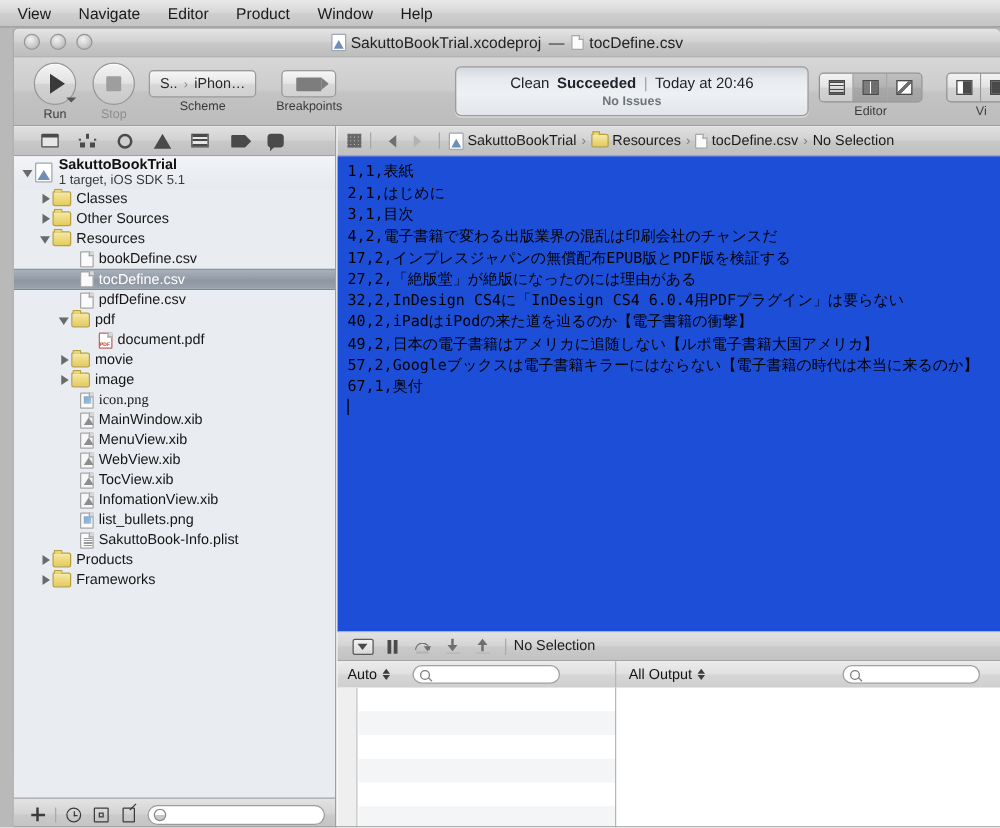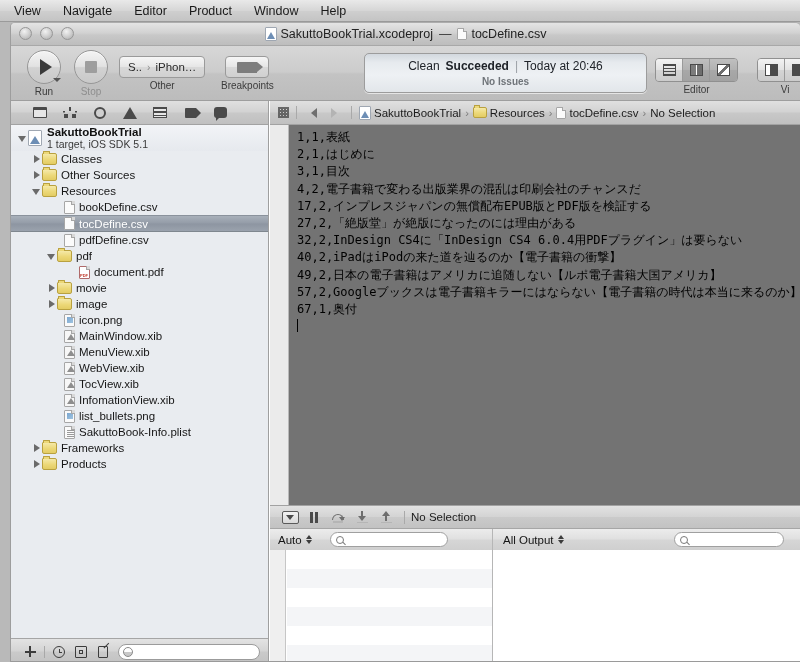--- a/index.html
+++ b/index.html
@@ -201,21 +201,21 @@
      border-left:4px solid transparent;border-right:4px solid transparent;border-bottom:7px solid #6d8eb5;}
   .cfold{width:14px;height:11px;border-radius:1px 2px 2px 2px;
      background:linear-gradient(to bottom,#f5e9a8 0%,#ecd878 55%,#e3cc63 100%);
      border:1px solid #b9a13f;box-sizing:border-box;position:relative;}
   .cfold:before{content:"";position:absolute;left:0;top:-3px;width:6px;height:3px;
      background:#ecd878;border:1px solid #b9a13f;border-bottom:none;box-sizing:border-box;}
   .cdoc{width:10px;height:12px;background:#fbfbfb;border:1px solid #a6a6a6;box-sizing:border-box;position:relative;border-radius:1px;}
   .cdoc:after{content:"";position:absolute;right:-1px;top:-1px;width:4px;height:4px;
      background:#d8d8d8;border-left:1px solid #a6a6a6;border-bottom:1px solid #a6a6a6;box-sizing:border-box;}
 
-  .codewrap{position:absolute;left:0;top:24px;right:0;bottom:158px;background:#737373;display:flex;}
+  .codewrap{position:absolute;left:0;top:24px;right:0;bottom:158px;background:#1d4ed8;display:flex;flex-direction:column;}
   .gutter{width:19px;background:#ebebeb;border-right:1px solid #b9b9b9;box-sizing:border-box;}
   .code{flex:1;padding:4px 0 0 8px;font-family:"DejaVu Sans Mono","Liberation Mono",monospace;
      font-size:12px;line-height:17.2px;color:#000;white-space:pre;overflow:hidden;}
   .caret{display:inline-block;width:1px;height:13px;background:#000;vertical-align:-2px;}
 
   
   .debug{position:absolute;left:0;right:0;bottom:0;height:158px;background:#fff;
      border-top:1px solid #a2a2a2;}
   .debugbar{height:22px;background:linear-gradient(to bottom,#e2e2e2 0%,#d4d4d4 48%,#cacaca 52%,#c2c2c2 100%);
      border-bottom:1px solid #a6a6a6;display:flex;align-items:center;padding-left:8px;gap:0;}
@@ -300,21 +300,21 @@
         </div>
         <div class="tblabel dim">Stop</div>
       </div>
 
       <div class="tbgroup" style="left:108px;top:10px;">
         <div class="pillbtn">
           <span>S..</span>
           <span class="sep">›</span>
           <span>iPhon…</span>
         </div>
-        <div class="tblabel">Other</div>
+        <div class="tblabel">Scheme</div>
       </div>
 
       <div class="tbgroup" style="left:210px;top:10px;">
         <div class="bpbtn">
           <div class="bparrow"></div>
         </div>
         <div class="tblabel">Breakpoints</div>
       </div>
 
       <div class="statusbox">
@@ -439,21 +439,21 @@
           <div class="row" style="padding-left:35px;">
             <span class="disc closed"></span>
             <span class="fold"></span>
             <span>movie</span>
           </div>
           <div class="row" style="padding-left:35px;">
             <span class="disc closed"></span>
             <span class="fold"></span>
             <span>image</span>
           </div>
-          <div class="row" style="padding-left:53px;">
+          <div class="row" style="padding-left:53px;font-family:Liberation Serif, serif;">
             <span class="doc png"></span>
             <span>icon.png</span>
           </div>
           <div class="row" style="padding-left:53px;">
             <span class="doc xib"></span>
             <span>MainWindow.xib</span>
           </div>
           <div class="row" style="padding-left:53px;">
             <span class="doc xib"></span>
             <span>MenuView.xib</span>
@@ -474,26 +474,26 @@
             <span class="doc png"></span>
             <span>list_bullets.png</span>
           </div>
           <div class="row" style="padding-left:53px;">
             <span class="doc plist"></span>
             <span>SakuttoBook-Info.plist</span>
           </div>
           <div class="row" style="padding-left:20px;">
             <span class="disc closed"></span>
             <span class="fold"></span>
-            <span>Frameworks</span>
+            <span>Products</span>
           </div>
           <div class="row" style="padding-left:20px;">
             <span class="disc closed"></span>
             <span class="fold"></span>
-            <span>Products</span>
+            <span>Frameworks</span>
           </div>
         </div>
 
         <div class="navfoot">
           <div class="nfbtn">
             <span style="display:block;width:11px;height:11px;position:relative;">
               <span style="position:absolute;left:0;top:5px;width:11px;height:1.8px;background:#3c3c3c;display:block;"></span>
               <span style="position:absolute;left:4.6px;top:0;width:1.8px;height:11px;background:#3c3c3c;display:block;"></span>
             </span>
           </div>

